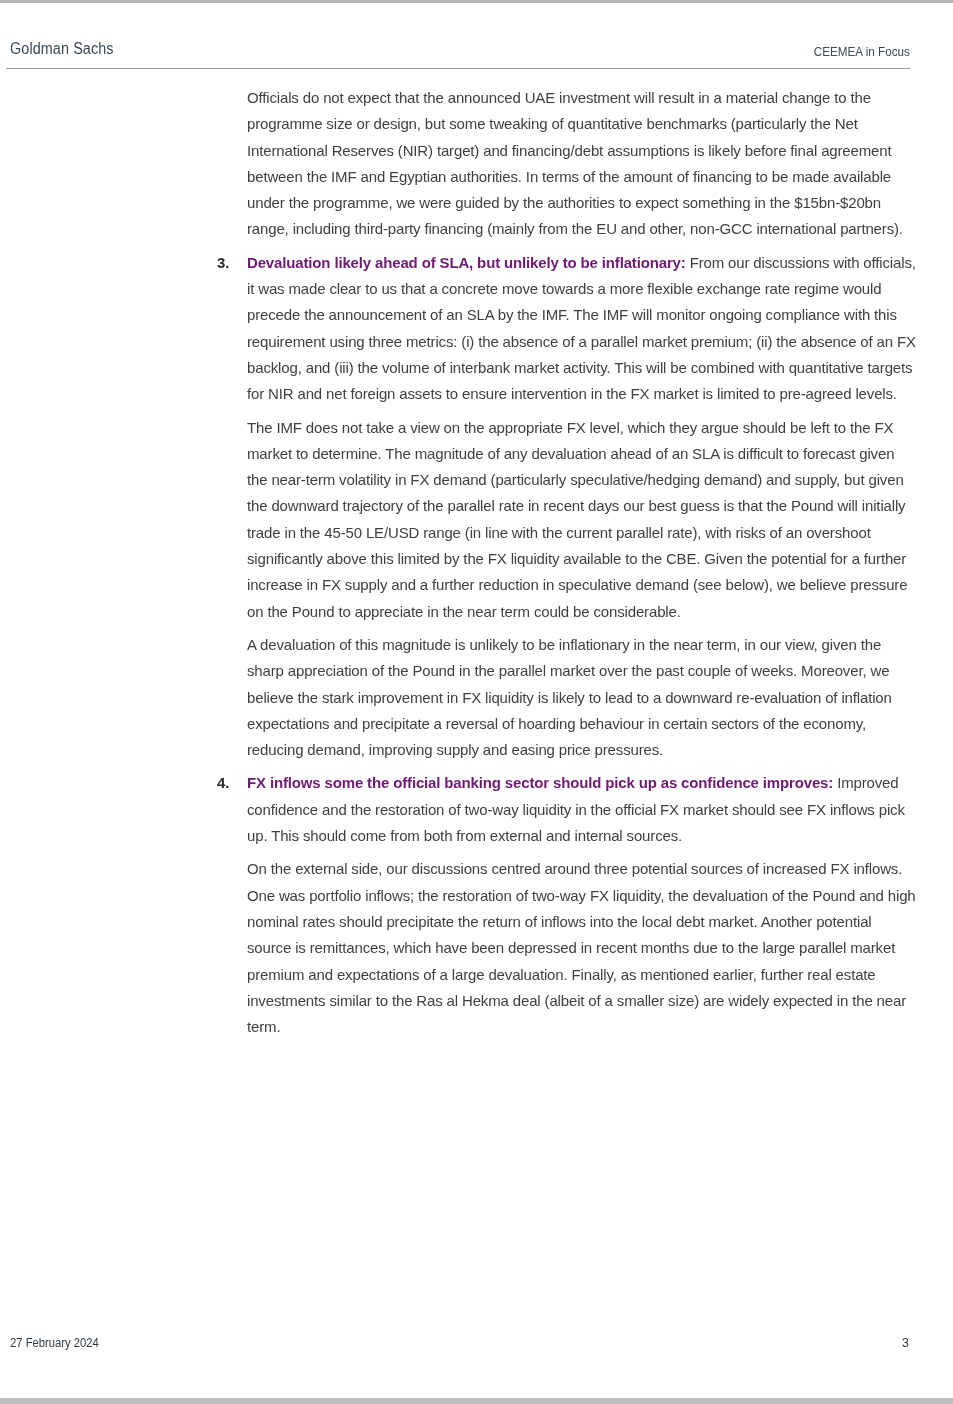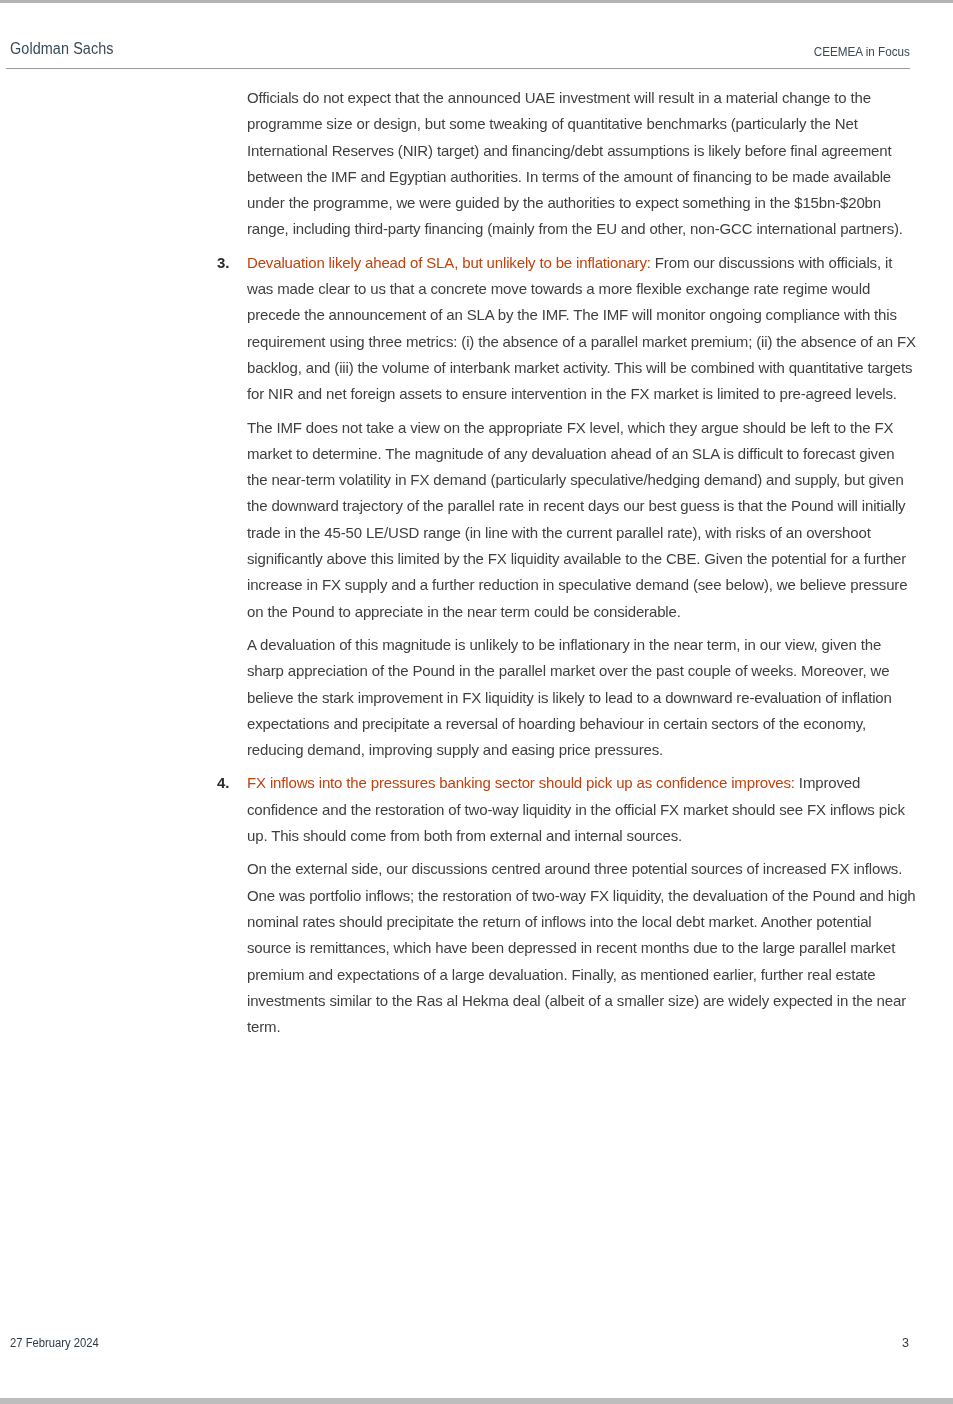--- a/index.html
+++ b/index.html
@@ -26,21 +26,21 @@
   .content {
     position: absolute; left: 247px; top: 85px; width: 670px;
     font-size: 15px; line-height: 26.3px; color: #3f3f3f;
     letter-spacing: -0.15px;
   }
   .para { margin: 0 0 7px 0; }
   .item { position: relative; margin: 0 0 7px 0; }
   .item-num {
     position: absolute; left: -30px; top: 0; font-weight: bold; color: #2a2a2a;
   }
-  .bold { font-weight: normal; color: #c2410c; }
+  .bold { font-weight: bold; color: #701a75; }
 
   .footer-date {
     position: absolute; left: 10px; top: 1336px; font-size: 12.5px; color: #2f3b45;
     transform: scaleX(0.9); transform-origin: left;
   }
   .footer-page {
     position: absolute; right: 44px; top: 1336px; font-size: 12.5px; color: #2f3b45;
   }
 </style>
 </head>
@@ -57,21 +57,21 @@
 
   <div class="item">
     <span class="item-num">3.</span>
     <p class="para"><span class="bold">Devaluation likely ahead of SLA, but unlikely to be inflationary:</span><span> From our discussions with officials, it was made clear to us that a concrete move towards a more flexible exchange rate regime would precede the announcement of an SLA by the IMF. The IMF will monitor ongoing compliance with this requirement using three metrics: (i) the absence of a parallel market premium; (ii) the absence of an FX backlog, and (iii) the volume of interbank market activity. This will be combined with quantitative targets for NIR and net foreign assets to ensure intervention in the FX market is limited to pre-agreed levels.</span></p>
   </div>
   <p class="para">The IMF does not take a view on the appropriate FX level, which they argue should be left to the FX market to determine. The magnitude of any devaluation ahead of an SLA is difficult to forecast given the near-term volatility in FX demand (particularly speculative/hedging demand) and supply, but given the downward trajectory of the parallel rate in recent days our best guess is that the Pound will initially trade in the 45-50 LE/USD range (in line with the current parallel rate), with risks of an overshoot significantly above this limited by the FX liquidity available to the CBE. Given the potential for a further increase in FX supply and a further reduction in speculative demand (see below), we believe pressure on the Pound to appreciate in the near term could be considerable.</p>
   <p class="para">A devaluation of this magnitude is unlikely to be inflationary in the near term, in our view, given the sharp appreciation of the Pound in the parallel market over the past couple of weeks. Moreover, we believe the stark improvement in FX liquidity is likely to lead to a downward re-evaluation of inflation expectations and precipitate a reversal of hoarding behaviour in certain sectors of the economy, reducing demand, improving supply and easing price pressures.</p>
 
   <div class="item">
     <span class="item-num">4.</span>
-    <p class="para"><span class="bold">FX inflows into the pressures banking sector should pick up as confidence improves:</span><span> Improved confidence and the restoration of two-way liquidity in the official FX market should see FX inflows pick up. This should come from both from external and internal sources.</span></p>
+    <p class="para"><span class="bold">FX inflows some the official banking sector should pick up as confidence improves:</span><span> Improved confidence and the restoration of two-way liquidity in the official FX market should see FX inflows pick up. This should come from both from external and internal sources.</span></p>
   </div>
   <p class="para">On the external side, our discussions centred around three potential sources of increased FX inflows. One was portfolio inflows; the restoration of two-way FX liquidity, the devaluation of the Pound and high nominal rates should precipitate the return of inflows into the local debt market. Another potential source is remittances, which have been depressed in recent months due to the large parallel market premium and expectations of a large devaluation. Finally, as mentioned earlier, further real estate investments similar to the Ras al Hekma deal (albeit of a smaller size) are widely expected in the near term.</p>
 </div>
 
 <div class="footer-date">27 February 2024</div>
 <div class="footer-page">3</div>
 
 <div class="bottom-bar"></div>
 
 </body></html>

